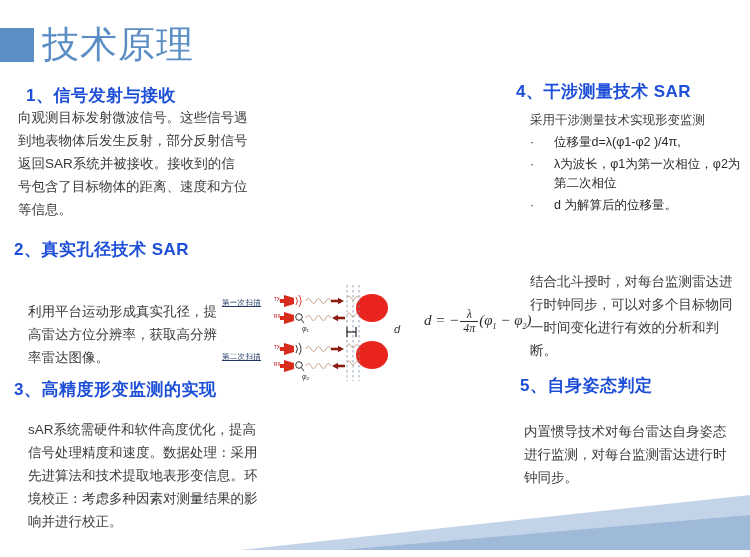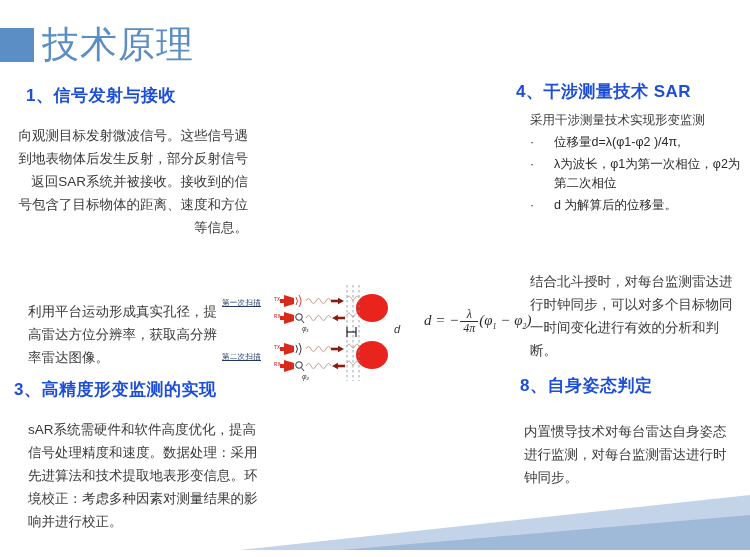--- a/index.html
+++ b/index.html
@@ -50,21 +50,21 @@
   }
   .sec-body {
     position: absolute;
     font-size: 13.5px;
     line-height: 23px;
     color: #3a3a3a;
   }
 
   
   .l1h { left: 26px;  top: 84px; }
-  .l1b { left: 18px;  top: 124px; width: 230px; text-align: right; }
+  .l1b { left: 18px;  top: 106px; width: 230px; }
   .l2h { left: 14px;  top: 238px; }
   .l2b { left: 28px;  top: 300px; width: 200px; }
   .l3h { left: 14px;  top: 378px; }
   .l3b { left: 28px;  top: 418px; width: 240px; }
 
   
   .r4h { left: 516px; top: 80px; }
   .r4b { left: 530px; top: 110px; width: 216px; font-size: 12.5px; line-height: 20px; }
   .bullets {
     position: absolute;
@@ -167,20 +167,21 @@
 <body>
 
 <div id="slide">
 
   <div class="title-square"></div>
   <div class="slide-title">技术原理</div>
 
   <div class="sec-head l1h">1、信号发射与接收</div>
   <div class="sec-body l1b">向观测目标发射微波信号。这些信号遇到地表物体后发生反射，部分反射信号返回SAR系统并被接收。接收到的信号包含了目标物体的距离、速度和方位等信息。</div>
 
+  <div class="sec-head l2h">2、真实孔径技术 SAR</div>
   <div class="sec-body l2b">利用平台运动形成真实孔径，提高雷达方位分辨率，获取高分辨率雷达图像。</div>
 
   <div class="sec-head l3h">3、高精度形变监测的实现</div>
   <div class="sec-body l3b">sAR系统需硬件和软件高度优化，提高信号处理精度和速度。数据处理：采用先进算法和技术提取地表形变信息。环境校正：考虑多种因素对测量结果的影响并进行校正。</div>
 
   <div class="sec-head r4h">4、干涉测量技术 SAR</div>
   <div class="sec-body r4b">采用干涉测量技术实现形变监测</div>
   <ul class="bullets">
     <li>
       <span class="bdot">·</span>
@@ -191,21 +192,21 @@
       <span>λ为波长，φ1为第一次相位，φ2为第二次相位</span>
     </li>
     <li>
       <span class="bdot">·</span>
       <span>d 为解算后的位移量。</span>
     </li>
   </ul>
 
   <div class="sec-body r5b">结合北斗授时，对每台监测雷达进行时钟同步，可以对多个目标物同一时间变化进行有效的分析和判断。</div>
 
-  <div class="sec-head r6h">8、自身姿态判定</div>
+  <div class="sec-head r6h">5、自身姿态判定</div>
   <div class="sec-body r6b">内置惯导技术对每台雷达自身姿态进行监测，对每台监测雷达进行时钟同步。</div>
 
   <div id="diagram">
     <div class="scan-label s1">第一次扫描</div>
     <div class="scan-label s2">第二次扫描</div>
 
     <div class="txrx" style="left:60px; top:14px;">TX</div>
     <div class="txrx" style="left:60px; top:31px;">RX</div>
     <div class="txrx" style="left:60px; top:62px;">TX</div>
     <div class="txrx" style="left:60px; top:79px;">RX</div>

